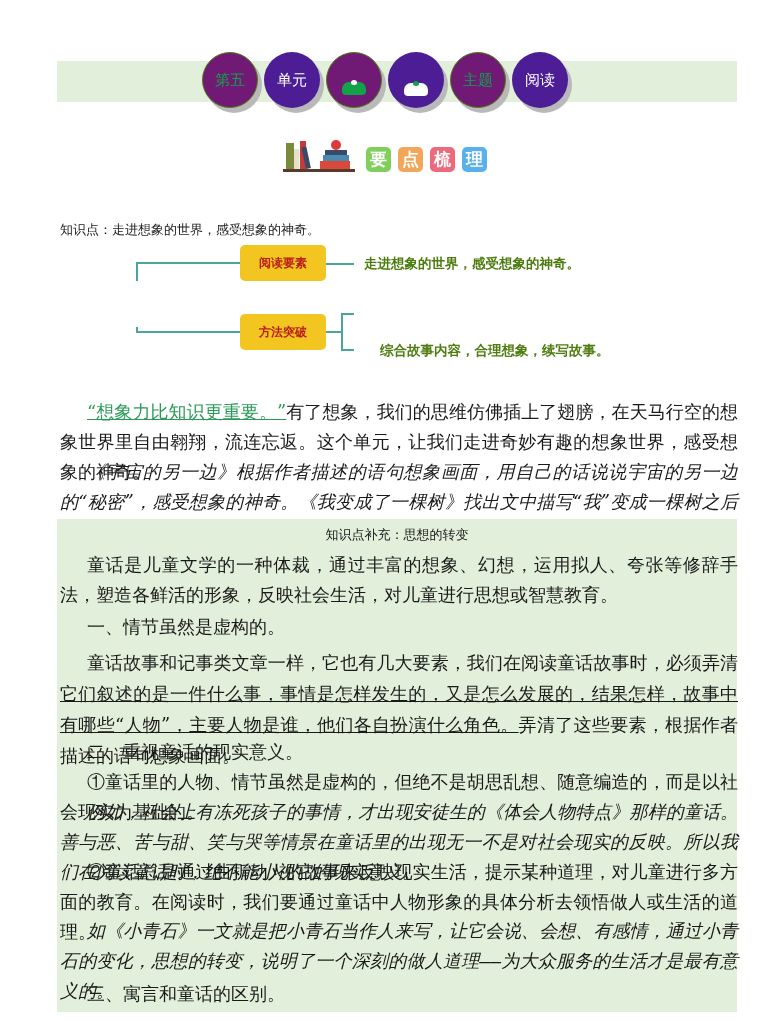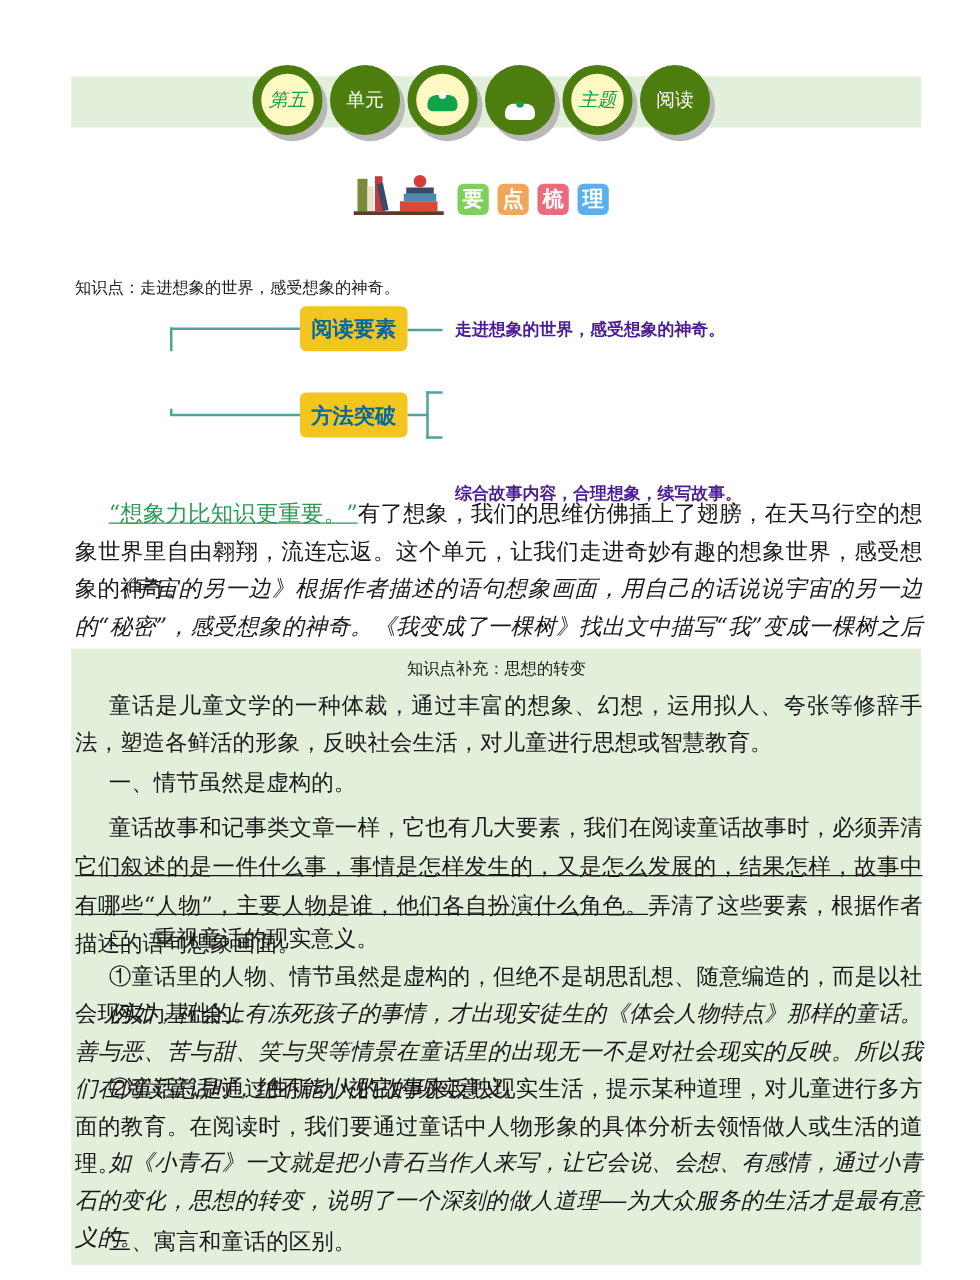--- a/index.html
+++ b/index.html
@@ -5,22 +5,22 @@
   html, body { margin: 0; padding: 0; background: #ffffff; }
   body { width: 784px; height: 1024px; position: relative; overflow: hidden;
          font-family: "DejaVu Serif", "Liberation Serif", serif; color: #1a1a1a; }
 
   
   .banner-bar { position: absolute; left: 57px; top: 61px; width: 680px; height: 41px; background: #e2efda; }
   .circles { position: absolute; left: 202px; top: 52px; height: 62px; display: flex; }
   .circle { width: 56px; height: 56px; border-radius: 50%; box-sizing: border-box; margin-right: 6px;
             display: flex; align-items: center; justify-content: center; position: relative;
             box-shadow: 4px 5px 0 #b9b9b9; font-family: "DejaVu Sans", sans-serif; font-size: 15px; }
-  .circle.outline { background: #fef9c3; border: 7px solid #4d7c0f; color: #12a24a; font-style: italic; }
-  .circle.filled { background: #4d7c0f; border: 0; color: #ffffff; }
+  .circle.outline { background: #701a75; border: 1px solid #4d7c0f; color: #12a24a; }
+  .circle.filled { background: #4c1d95; border: 0; color: #ffffff; }
   .circle .bump { position: absolute; bottom: 12px; left: 50%; transform: translateX(-50%);
                   width: 24px; height: 13px; border-radius: 7px 7px 4px 4px; }
   .circle.outline .bump { background: #12a24a; }
   .circle.filled .bump { background: #ffffff; }
   .circle .bump::before { content: ""; position: absolute; left: 9px; top: -2px; width: 6px; height: 5px;
                           border-radius: 50%; }
   .circle.outline .bump::before { background: #ffffff; }
   .circle.filled .bump::before { background: #12a24a; }
 
   
@@ -38,24 +38,24 @@
           text-indent: 27px; text-align: justify; }
   .green-quote { color: #2a9a56; text-decoration: underline; text-decoration-color: #2a9a56; }
 
   
   .mm { position: absolute; left: 0; top: 0; width: 784px; height: 400px; pointer-events: none; }
   .mm > * { pointer-events: auto; }
   .root-node { position: absolute; left: 87px; top: 280px; width: 98px; height: 47px; background: #1e6b5e;
                border-radius: 5px; color: #fff; font-family: "DejaVu Sans", sans-serif; font-weight: bold;
                font-size: 18px; display: flex; align-items: center; justify-content: center; }
   .branch-node { position: absolute; width: 86px; height: 36px; background: #f2c520; border-radius: 5px;
-                 color: #0369a1; font-family: "DejaVu Sans", sans-serif; font-weight: bold; font-size: 17px;
+                 color: #b91c1c; font-family: "DejaVu Sans", sans-serif; font-weight: bold; font-size: 12px;
                  display: flex; align-items: center; justify-content: center; }
   .leaf { position: absolute; font-family: "DejaVu Sans", sans-serif; font-weight: bold; font-size: 13.5px;
-          color: #4c1d95; white-space: nowrap; }
+          color: #4d7c0f; white-space: nowrap; }
   .line { position: absolute; background: #4aa59a; }
 
   
   .supp { position: absolute; left: 57px; top: 519px; width: 680px; height: 493px; background: #e2efda; }
   .supp-title { position: absolute; left: 57px; width: 680px; top: 526px; text-align: center; font-size: 13px; }
   .u { text-decoration: underline; }
   .kai { font-family: "DejaVu Serif", serif; font-style: italic; }
 </style>
 </head>
 <body>
@@ -110,21 +110,21 @@
   <div class="line" style="left:136px;top:331px;width:104px;height:2px;"></div>
   <div class="line" style="left:326px;top:263px;width:28px;height:2px;"></div>
   <div class="line" style="left:326px;top:331px;width:16px;height:2px;"></div>
   <div class="line" style="left:341px;top:313px;width:2px;height:38px;"></div>
   <div class="line" style="left:341px;top:313px;width:13px;height:2px;"></div>
   <div class="line" style="left:341px;top:349px;width:13px;height:2px;"></div>
 
   <div class="branch-node" style="left:240px;top:245px;">阅读要素</div>
   <div class="branch-node" style="left:240px;top:314px;">方法突破</div>
   <div class="leaf" style="left:364px;top:255px;">走进想象的世界，感受想象的神奇。</div>
-  <div class="leaf" style="left:364px;top:342px;margin-top:44px;">综合故事内容，合理想象，续写故事。</div>
+  <div class="leaf" style="left:380px;top:342px;">综合故事内容，合理想象，续写故事。</div>
 </div>
 
 <div class="para" style="top:397px;"><span class="green-quote">“想象力比知识更重要。”</span><span>有了想象，我们的思维仿佛插上了翅膀，在天马行空的想象世界里自由翱翔，流连忘返。这个单元，让我们走进奇妙有趣的想象世界，感受想象的神奇。</span></div>
 <div class="para" style="top:457px;font-style:italic;">《宇宙的另一边》根据作者描述的语句想象画面，用自己的话说说宇宙的另一边的“秘密”，感受想象的神奇。《我变成了一棵树》找出文中描写“我”变成一棵树之后的奇妙经历的语句，感受作者天马行空的想象。</div>
 
 <div class="supp"></div>
 <div class="supp-title">知识点补充：思想的转变</div>
 <div class="para" style="top:550px;">童话是儿童文学的一种体裁，通过丰富的想象、幻想，运用拟人、夸张等修辞手法，塑造各鲜活的形象，反映社会生活，对儿童进行思想或智慧教育。</div>
 <div class="para" style="top:612px;">一、情节虽然是虚构的。</div>
 <div class="para" style="top:647px;line-height:31px;"><span>童话故事和记事类文章一样，它也有几大要素，我们在阅读童话故事时，必须弄清</span><span class="u">它们叙述的是一件什么事，事情是怎样发生的，又是怎么发展的，结果怎样，故事中有哪些“人物”，主要人物是谁，他们各自扮演什么角色。</span><span>弄清了这些要素，根据作者描述的语句想象画面。</span></div>

